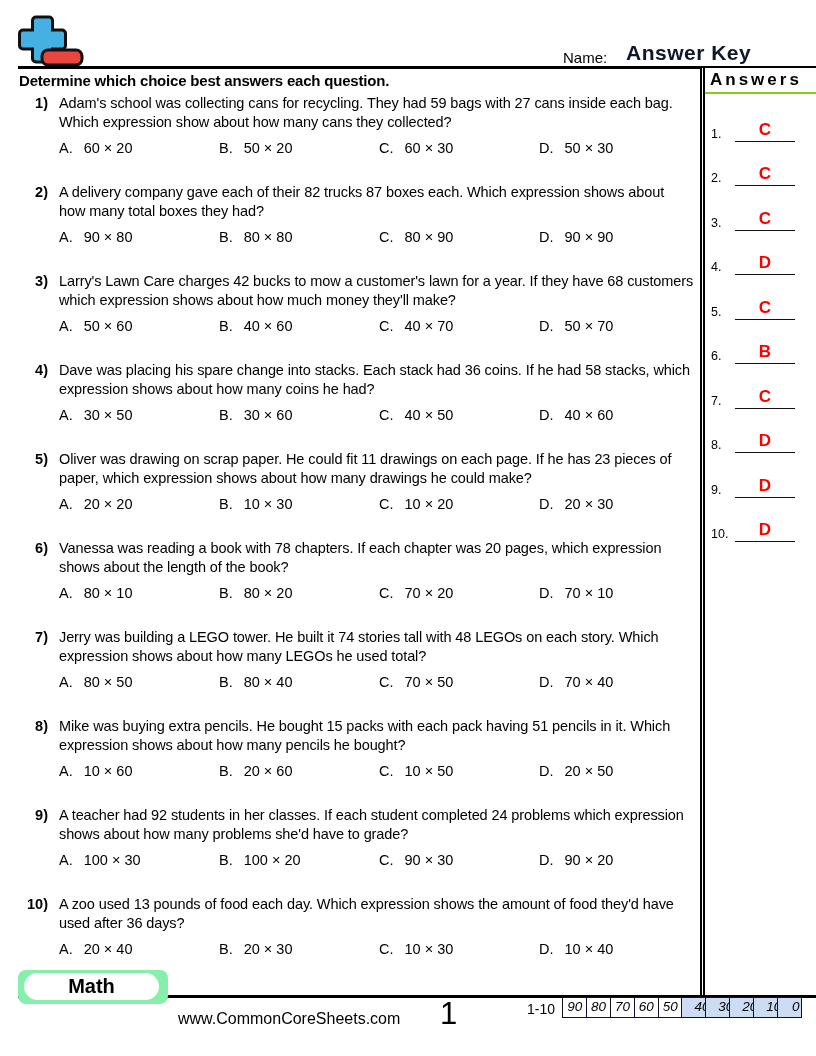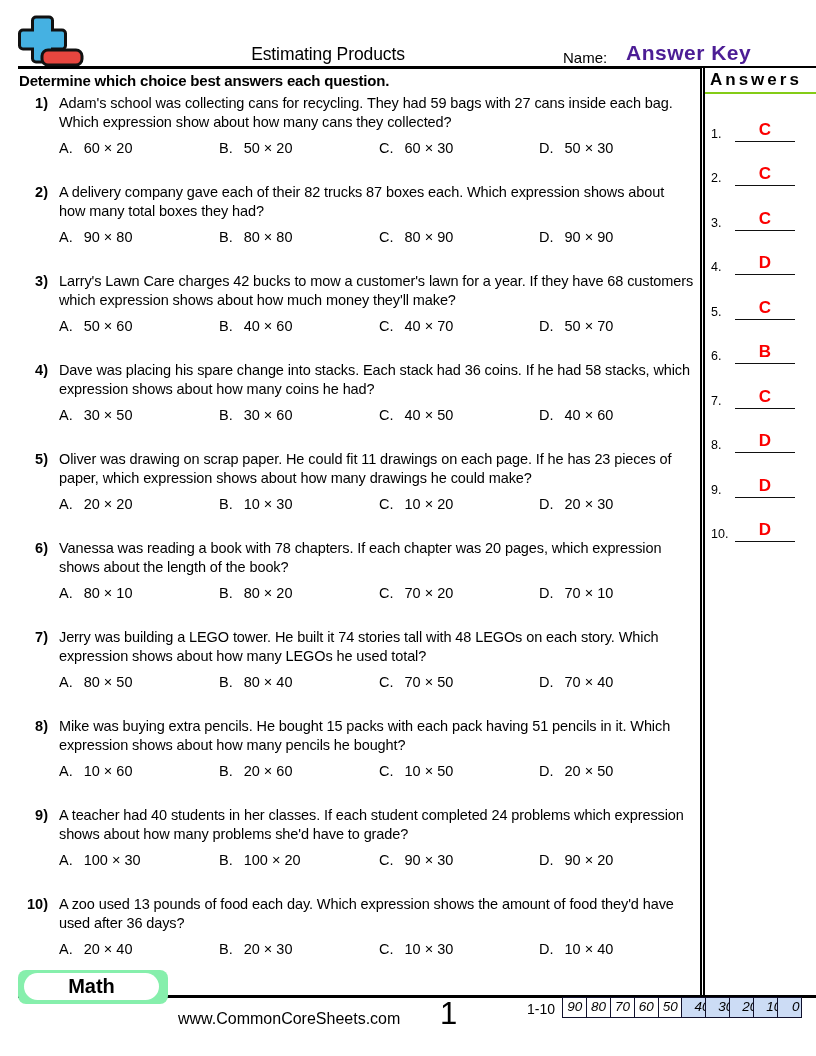--- a/index.html
+++ b/index.html
@@ -57,23 +57,22 @@
 <body>
 
 <div class="page">
 
   <div class="logo">
     <svg width="76" height="64" viewBox="0 0 76 64">
       <path d="M22 7 h13 a3.5 3.5 0 0 1 3.5 3.5 v9.5 h9.5 a3.5 3.5 0 0 1 3.5 3.5 v12 a3.5 3.5 0 0 1 -3.5 3.5 h-9.5 v9.5 a3.5 3.5 0 0 1 -3.5 3.5 h-13 a3.5 3.5 0 0 1 -3.5 -3.5 v-9.5 h-9.5 a3.5 3.5 0 0 1 -3.5 -3.5 v-12 a3.5 3.5 0 0 1 3.5 -3.5 h9.5 v-9.5 a3.5 3.5 0 0 1 3.5 -3.5 z" fill="#45b1e2" stroke="#111" stroke-width="3"></path>
       <rect x="28" y="40" width="40" height="15" rx="6" fill="#e8463f" stroke="#111" stroke-width="3"></rect>
     </svg>
   </div>
-  <div class="page-title">Estimating Products</div>
   <div class="name-label">Name:</div>
-  <div class="answer-key" style="color:#4c1d95;">Answer Key</div>
+  <div class="answer-key" style="color:#0f172a;">Answer Key</div>
   <div class="header-rule"></div>
   <div class="instruction">Determine which choice best answers each question.</div>
 
   <div class="questions" id="questions">
   <div class="question">
     <div class="q-num">1)</div>
     <div class="q-body">
       <div class="q-text">Adam's school was collecting cans for recycling. They had 59 bags with 27 cans inside each bag. Which expression show about how many cans they collected?</div>
       <div class="q-options">
         <div class="opt">
@@ -267,21 +266,21 @@
           <span class="opt-letter">D.</span>
           <span class="opt-expr">20 × 50</span>
         </div>
       </div>
     </div>
   </div>
 
   <div class="question">
     <div class="q-num">9)</div>
     <div class="q-body">
-      <div class="q-text">A teacher had 40 students in her classes. If each student completed 24 problems which expression shows about how many problems she'd have to grade?</div>
+      <div class="q-text">A teacher had 92 students in her classes. If each student completed 24 problems which expression shows about how many problems she'd have to grade?</div>
       <div class="q-options">
         <div class="opt">
           <span class="opt-letter">A.</span>
           <span class="opt-expr">100 × 30</span>
         </div>
         <div class="opt">
           <span class="opt-letter">B.</span>
           <span class="opt-expr">100 × 20</span>
         </div>
         <div class="opt">

